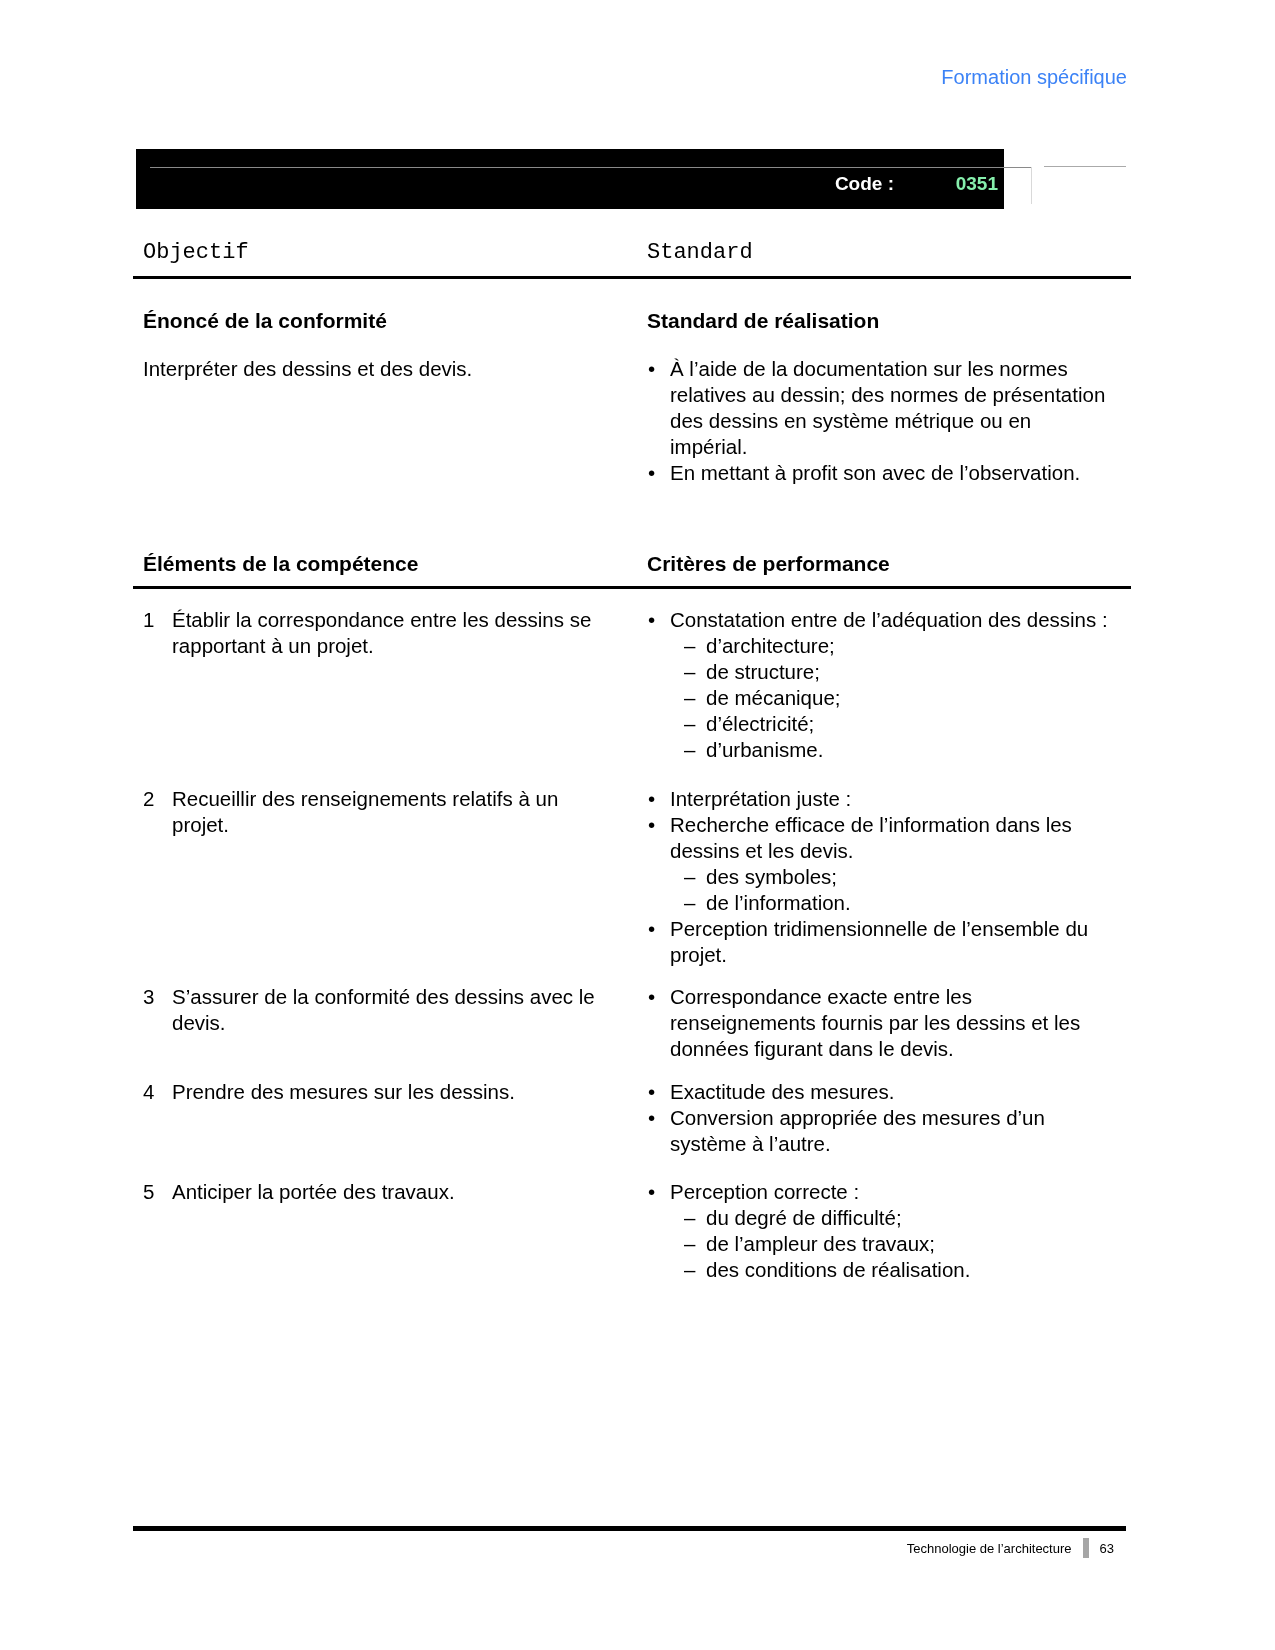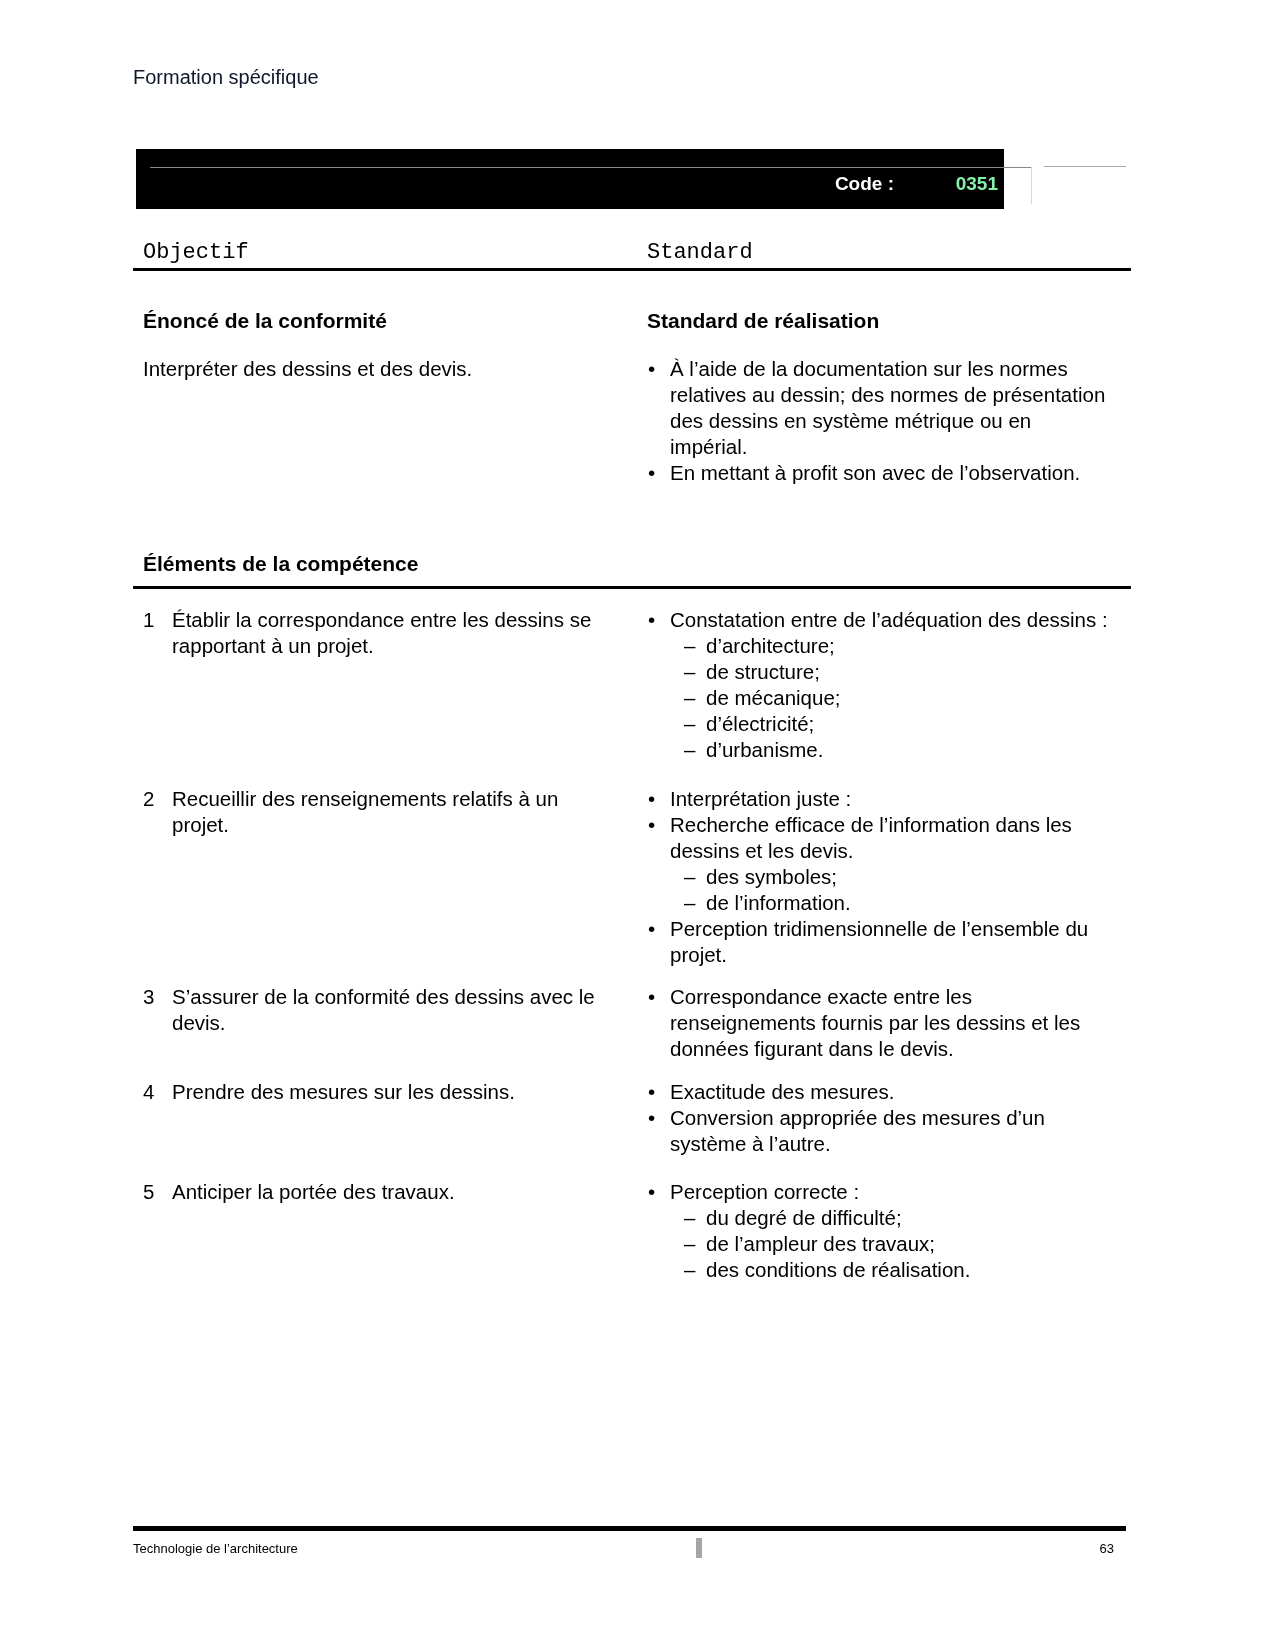--- a/index.html
+++ b/index.html
@@ -9,21 +9,22 @@
     margin:0 auto;
     background:#ffffff;
     font-family:"Liberation Sans", sans-serif;
     color:#000;
     overflow:hidden;
   }
 
   
   .formation {
     position:absolute; top:66px; left:133px; width:994px;
-    font-size:20px; color:#0f172a;
+    text-align:right;
+    font-size:20px; color:#3b82f6;
   }
 
   
   .titlebar {
     position:absolute; top:149px; left:136px;
     width:868px; height:60px;
     background:#000;
     font-weight:bold;
   }
   .titlebar .hline1 { position:absolute; left:14px; top:18px; width:881px; height:1px; background:#8a8a8a; }
@@ -32,21 +33,21 @@
   .titlebar .code-label { position:absolute; right:110px; top:24px; font-size:19px; color:#fff; }
   .titlebar .code-value { position:absolute; right:6px;  top:24px; font-size:19px; color:#86efac; }
 
   
   .objstd {
     position:absolute; top:241px; left:133px; width:998px;
     display:grid; grid-template-columns:514px 484px;
     font-family:"Liberation Mono", monospace;
     font-size:22px; line-height:24px;
     border-bottom:3px solid #000;
-    padding-bottom:3px;
+    padding-bottom:11px;
   }
   .objstd .c1 { padding-left:10px; }
 
   
   .grid2 { display:grid; grid-template-columns:514px 484px; }
   .colhead { font-weight:bold; font-size:21px; line-height:26px; }
   .c1pad { padding-left:10px; }
 
   .body-text { font-size:20.5px; line-height:26px; }
 
@@ -73,21 +74,21 @@
   .mt16 { margin-top:16px; }
   .mt17 { margin-top:17px; }
   .mt22 { margin-top:22px; }
 
   
   .footer {
     position:absolute; top:1526px; left:133px; width:993px;
     border-top:5px solid #000;
   }
   .footer-row {
-    display:flex; justify-content:space-between; align-items:center;
+    display:flex; justify-content:flex-end; align-items:center;
     margin-top:7px; padding-right:12px;
     font-size:13px;
   }
   .footer-bar { width:6px; height:20px; background:#a6a6a6; margin:0 11px; flex:none; }
 </style>
 </head>
 <body>
 
 <div class="page">
 
@@ -118,20 +119,21 @@
       <div>
         <div class="crit">À l’aide de la documentation sur les normes relatives au dessin; des normes de présentation des dessins en système métrique ou en impérial.</div>
         <div class="crit">En mettant à profit son avec de l’observation.</div>
       </div>
     </div>
   </div>
 
   <div class="sec2">
     <div class="grid2 sec2-head">
       <div class="colhead c1pad">Éléments de la compétence</div>
+      <div class="colhead">Critères de performance</div>
     </div>
 
     <div class="grid2 row body-text mt18">
       <div class="item-cell">
         <div class="item-num">1</div>
         <div class="item-text">Établir la correspondance entre les dessins se rapportant à un projet.</div>
       </div>
       <div>
         <div class="crit">Constatation entre de l’adéquation des dessins :</div>
         <div class="dash">d’architecture;</div>

